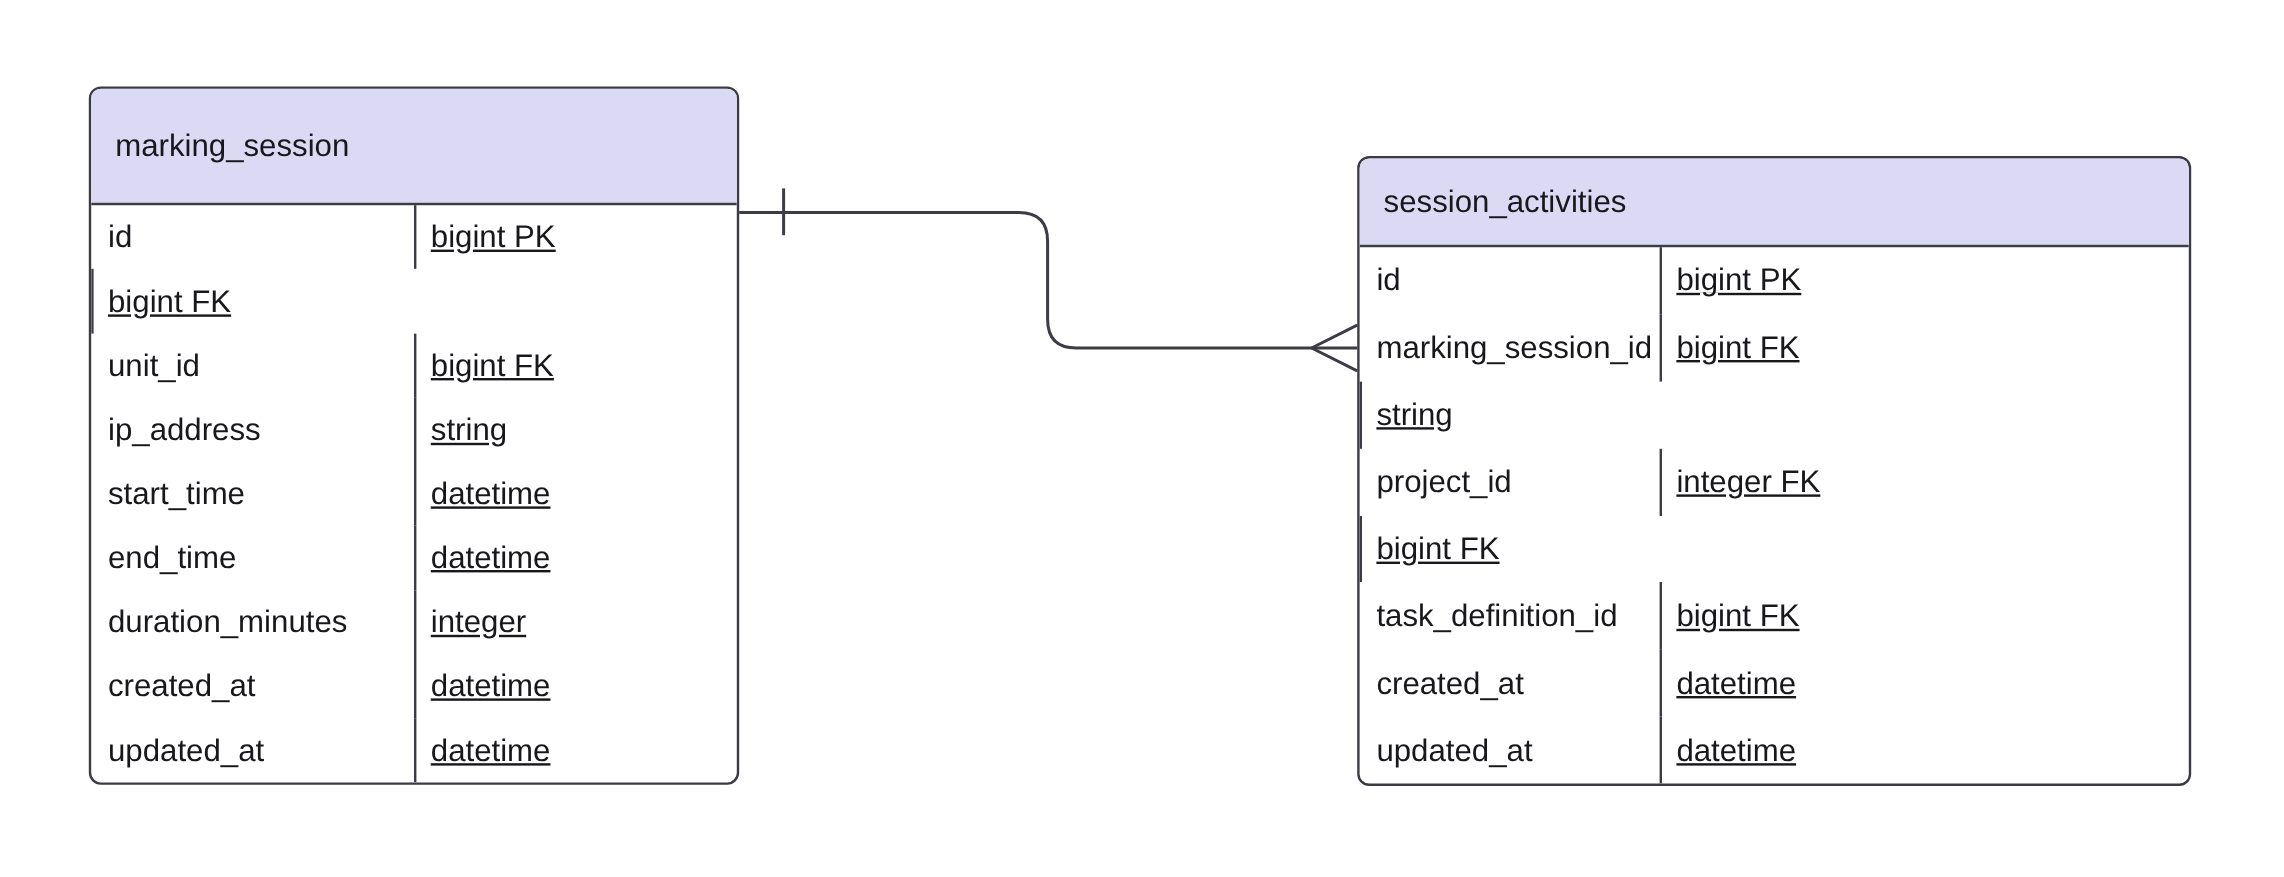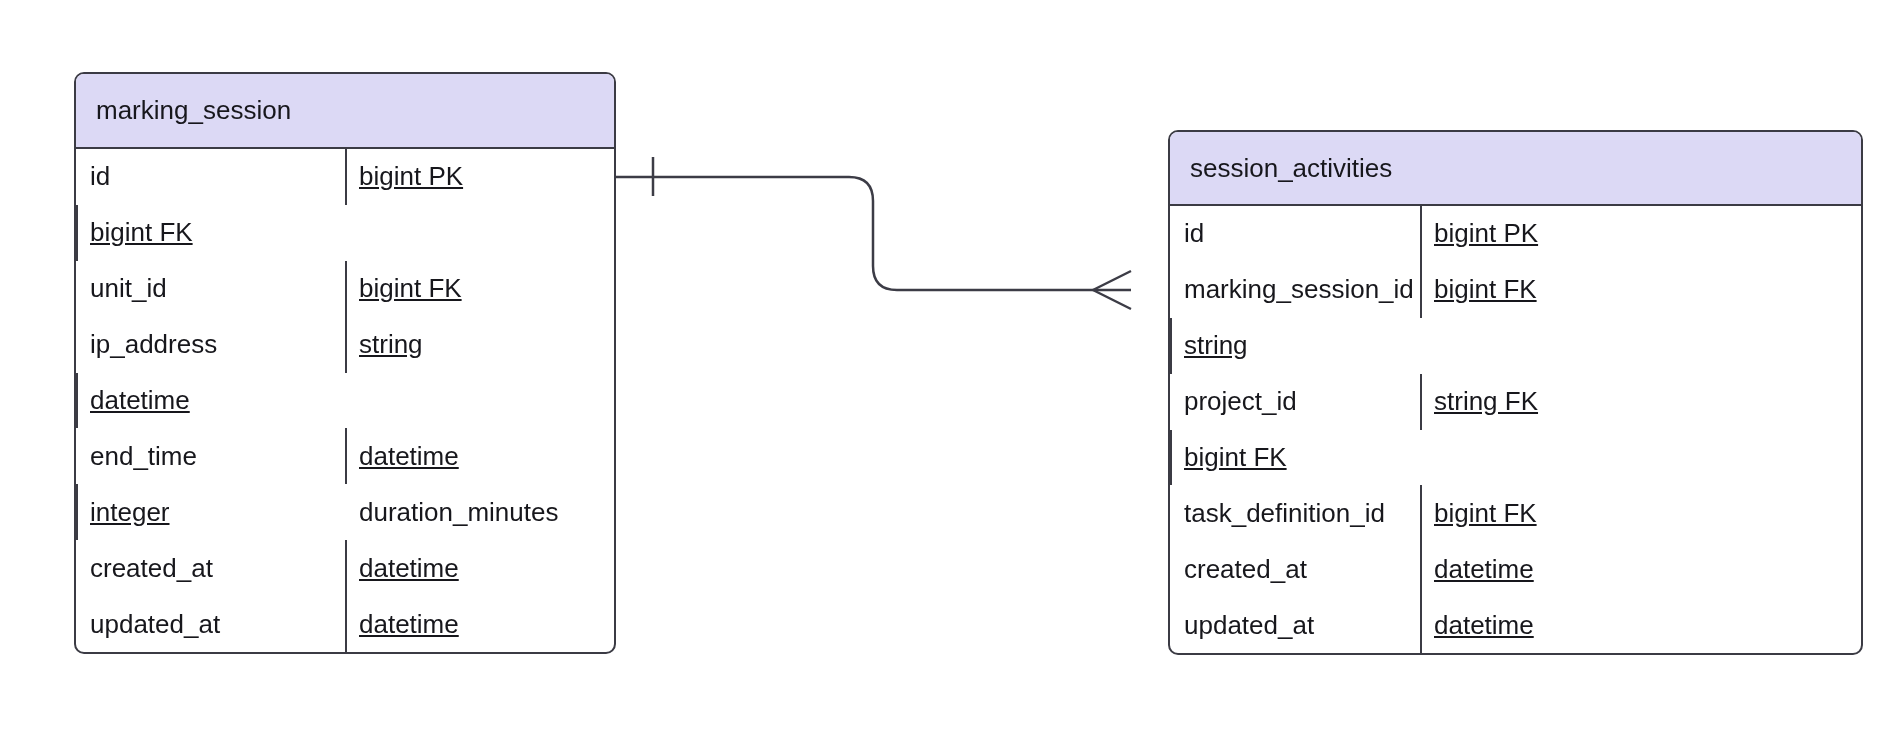--- a/index.html
+++ b/index.html
@@ -19,23 +19,23 @@
     background:#dcd9f5;border-bottom:2px solid #3b3b44;
     display:flex;align-items:center;padding-left:20px;
     font-size:26px;flex:0 0 auto;box-sizing:border-box;
   }
   .erd-body{flex:1 1 auto;display:grid;grid-auto-rows:1fr;}
   .erd-row{display:flex;align-items:stretch;}
   .cell{display:flex;align-items:center;font-size:26px;box-sizing:border-box;white-space:nowrap;}
   .cell-name{padding-left:14px;flex:0 0 auto;}
   .cell-type{flex:1 1 auto;border-left:2px solid #3b3b44;padding-left:12px;text-decoration:underline;}
   #t1{left:74px;top:72px;width:542px;height:582px;}
-  #t1 .erd-header{height:75px;}
+  #t1 .erd-header{height:97px;}
   #t1 .cell-name{width:269px;}
-  #t2{left:1131px;top:130px;width:695px;height:525px;margin-left:37px;}
+  #t2{left:1131px;top:130px;width:695px;height:525px;}
   #t2 .erd-header{height:74px;}
   #t2 .cell-name{width:250px;}
   svg.connector{position:absolute;inset:0;pointer-events:none;}
   svg.connector path{stroke:#3c3c46;stroke-width:2.5;fill:none;}
 </style>
 </head>
 <body>
 
 <div class="canvas">
 
@@ -59,29 +59,30 @@
       </div>
       <div class="erd-row">
         <div class="cell cell-name">unit_id</div>
         <div class="cell cell-type">bigint FK</div>
       </div>
       <div class="erd-row">
         <div class="cell cell-name">ip_address</div>
         <div class="cell cell-type">string</div>
       </div>
       <div class="erd-row">
+        <div class="cell cell-name">start_time</div>
         <div class="cell cell-type">datetime</div>
       </div>
       <div class="erd-row">
         <div class="cell cell-name">end_time</div>
         <div class="cell cell-type">datetime</div>
       </div>
       <div class="erd-row">
+        <div class="cell cell-name">duration_minutes</div>
         <div class="cell cell-type">integer</div>
-        <div class="cell cell-name">duration_minutes</div>
       </div>
       <div class="erd-row">
         <div class="cell cell-name">created_at</div>
         <div class="cell cell-type">datetime</div>
       </div>
       <div class="erd-row">
         <div class="cell cell-name">updated_at</div>
         <div class="cell cell-type">datetime</div>
       </div>
     </div>
@@ -98,21 +99,21 @@
       </div>
       <div class="erd-row">
         <div class="cell cell-name">marking_session_id</div>
         <div class="cell cell-type">bigint FK</div>
       </div>
       <div class="erd-row">
         <div class="cell cell-type">string</div>
       </div>
       <div class="erd-row">
         <div class="cell cell-name">project_id</div>
-        <div class="cell cell-type">string FK</div>
+        <div class="cell cell-type">integer FK</div>
       </div>
       <div class="erd-row">
         <div class="cell cell-type">bigint FK</div>
       </div>
       <div class="erd-row">
         <div class="cell cell-name">task_definition_id</div>
         <div class="cell cell-type">bigint FK</div>
       </div>
       <div class="erd-row">
         <div class="cell cell-name">created_at</div>

